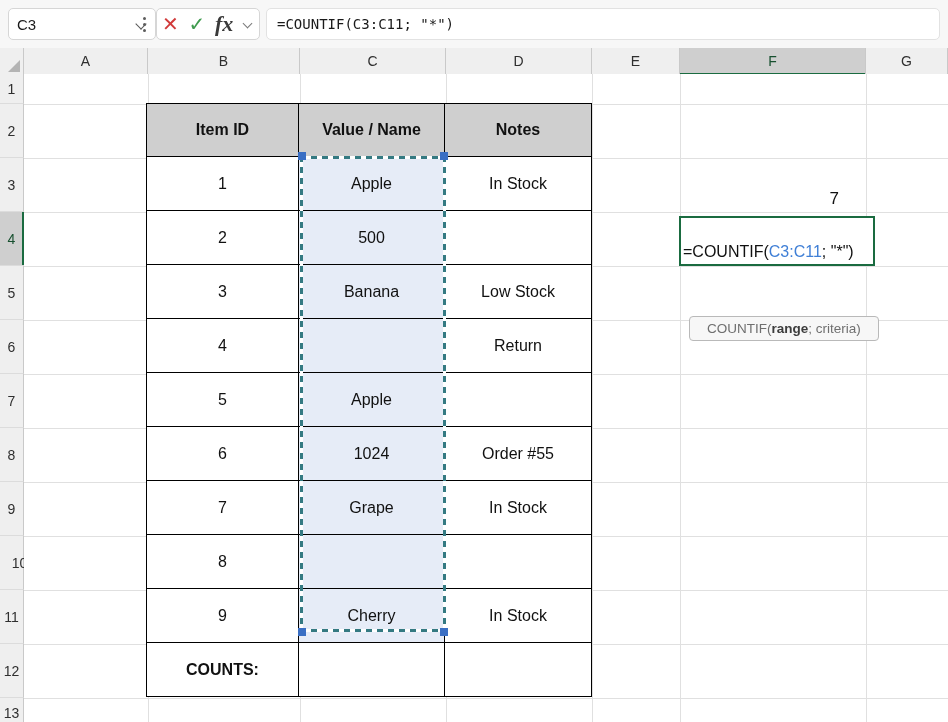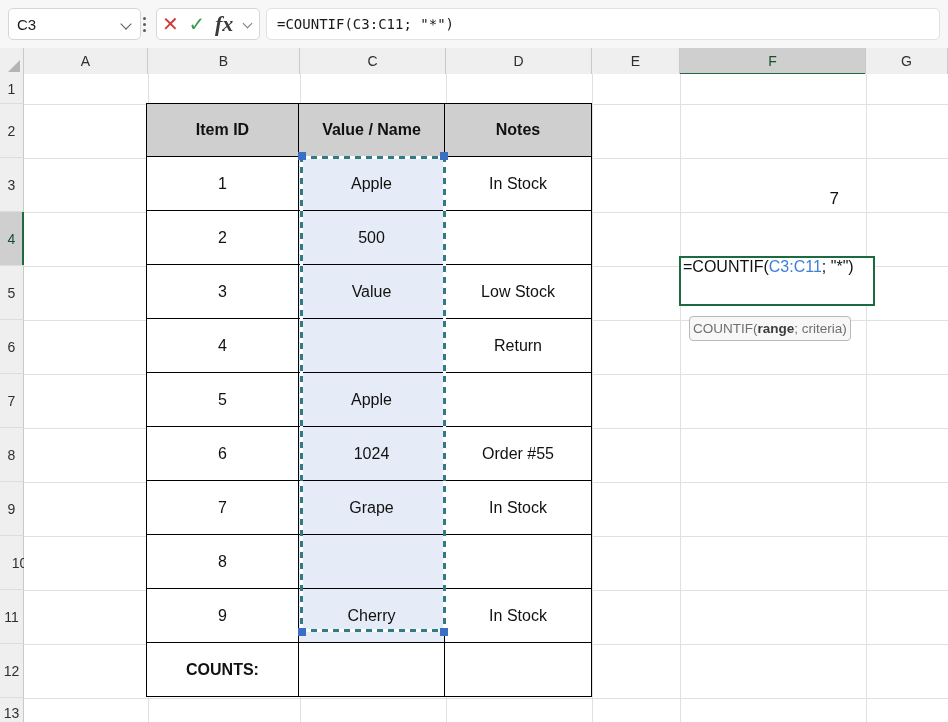--- a/index.html
+++ b/index.html
@@ -17,21 +17,21 @@
     position: absolute;
     left: 0; top: 0;
     width: 948px; height: 48px;
     background: #f7f7f7;
     display: flex;
     align-items: center;
   }
   #name-box {
     position: absolute;
     left: 8px; top: 8px;
-    width: 133px; height: 32px;
+    width: 148px; height: 32px;
     background: #ffffff;
     border: 1px solid #d6d6d6;
     border-radius: 5px;
     display: flex;
     align-items: center;
     padding: 0 8px;
   }
   #name-box .nb-text {
     flex: 1;
     font-size: 15px;
@@ -298,38 +298,38 @@
     font-size: 17px;
     color: #111111;
   }
   #f4-editor {
     position: absolute;
     left: 655px; top: 142px;   
     width: 196px; height: 50px;
     background: #ffffff;
     border: 2px solid #1a6b40;
     display: flex;
+    align-items: flex-end;
     padding: 0 2px 3px 2px;
     font-size: 16px;
     color: #111111;
     white-space: pre;
     overflow: visible;
-    margin-top: 40px;
   }
   #f4-editor .ref { color: #3f7fd6; }
   #tooltip {
     position: absolute;
     left: 665px; top: 242px;   
     height: 25px;
     background: #f7f7f7;
     border: 1px solid #b9b9b9;
     border-radius: 4px;
     display: flex;
     align-items: center;
-    padding: 0 3px;
+    padding: 0 17px;
     font-size: 13.5px;
     color: #6f6f6f;
     white-space: pre;
   }
   #tooltip b { color: #3d3d3d; font-weight: bold; }
 </style>
 </head>
 <body>
 
 <div id="formula-strip">
@@ -419,21 +419,21 @@
           <td class="sel">Apple</td>
           <td>In Stock</td>
         </tr>
         <tr>
           <td>2</td>
           <td class="sel">500</td>
           <td></td>
         </tr>
         <tr>
           <td>3</td>
-          <td class="sel">Value</td>
+          <td class="sel">Banana</td>
           <td>Low Stock</td>
         </tr>
         <tr>
           <td>4</td>
           <td class="sel"></td>
           <td>Return</td>
         </tr>
         <tr>
           <td>5</td>
           <td class="sel">Apple</td>

